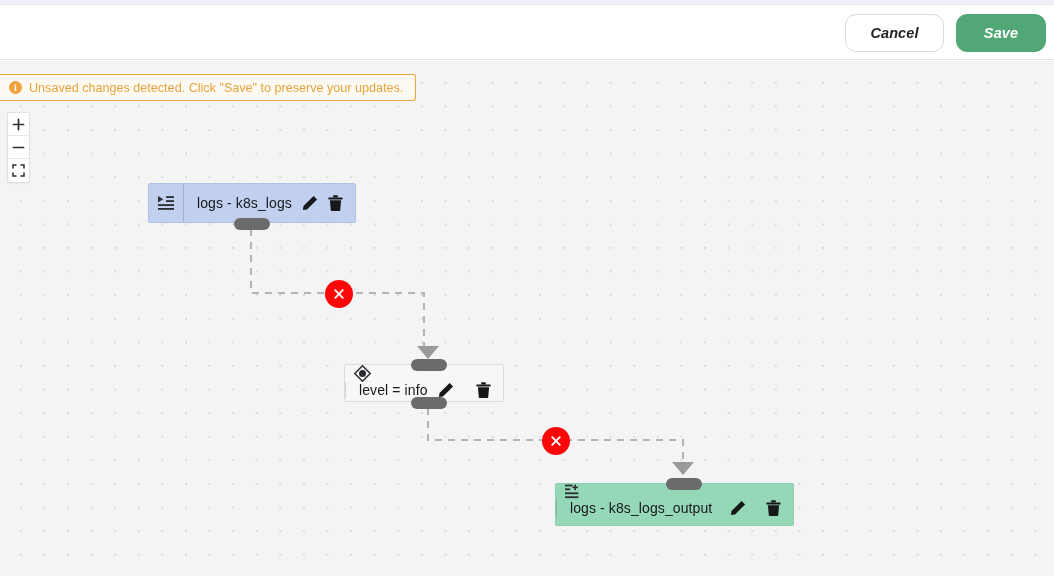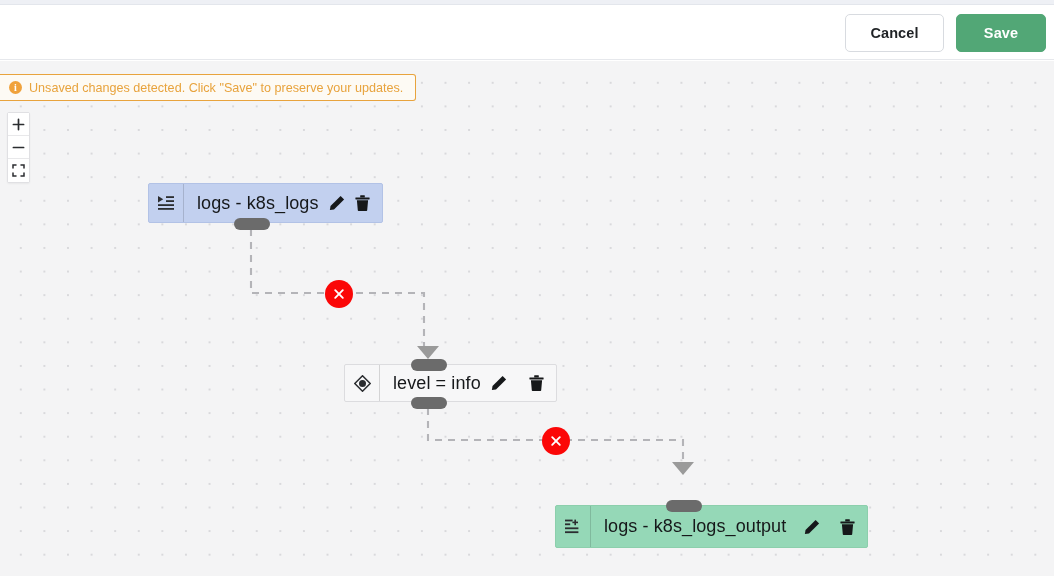--- a/index.html
+++ b/index.html
@@ -26,26 +26,27 @@
     width: 1054px; height: 55px;
     background: #ffffff;
     border-bottom: 1px solid #e6e8ec;
   }
   .header-actions {
     position: absolute; right: 0; top: 9px;
     display: flex; align-items: center; gap: 12px;
   }
   .btn {
     height: 38px;
-    border-radius: 5px;
+    border-radius: 11px;
     font-size: 14.5px;
     font-weight: bold;
     display: flex; align-items: center; justify-content: center;
     cursor: pointer;
     letter-spacing: .1px;
+    font-style: italic;
   }
   .btn-cancel {
     width: 99px;
     background: #ffffff;
     color: #1f2225;
     border: 1px solid #d8dbe0;
   }
   .btn-save {
     width: 90px;
     background: #52a776;
@@ -119,44 +120,46 @@
     width: 34px;
     display: flex; align-items: center; justify-content: center;
     flex: none;
   }
   .node-body {
     display: flex; align-items: center; gap: 10px;
     padding: 0 12px 0 13px;
     border-left: 1px solid rgba(0,0,0,.14);
   }
   .node-label {
-    font-size: 18px;
+    font-size: 14px;
     color: #16181a;
     white-space: nowrap;
     letter-spacing: .1px;
   }
   .node-act {
     display: flex; align-items: center; justify-content: center;
     cursor: pointer; flex: none;
   }
 
   .node-source {
     left: 148px; top: 122px; height: 40px;
     background: #c2d0ef;
     border: 1px solid #b2c2e6;
   }
   .node-filter {
     left: 344px; top: 303px; height: 38px;
     background: #f7f7f8;
     border: 1px solid #dcdcdf;
+    flex-direction: column;
   }
   .node-output {
-    left: 555px; top: 444px; height: 43px;
+    left: 555px; top: 422px; height: 43px;
     background: #95d8b7;
     border: 1px solid #8ccfac;
+    flex-direction: column;
   }
 
   
   .handle {
     position: absolute;
     width: 36px; height: 12px;
     background: #6b6b6b;
     border-radius: 7px;
     z-index: 8;
   }

